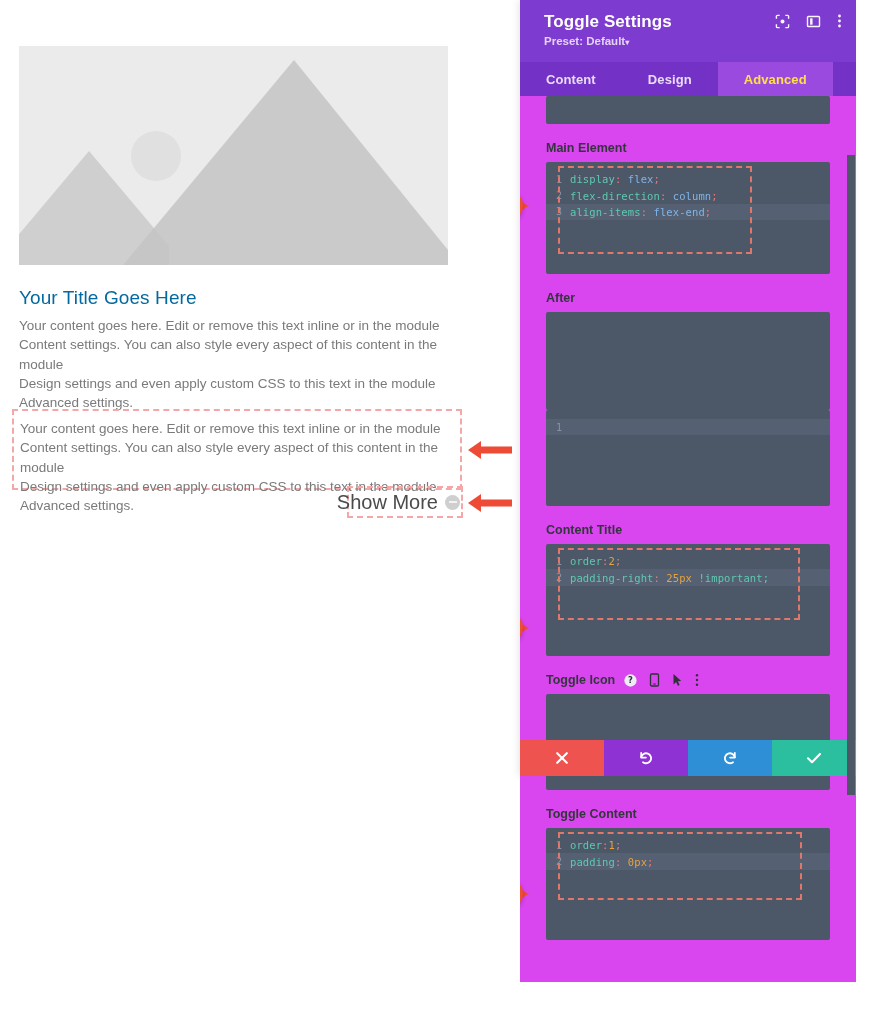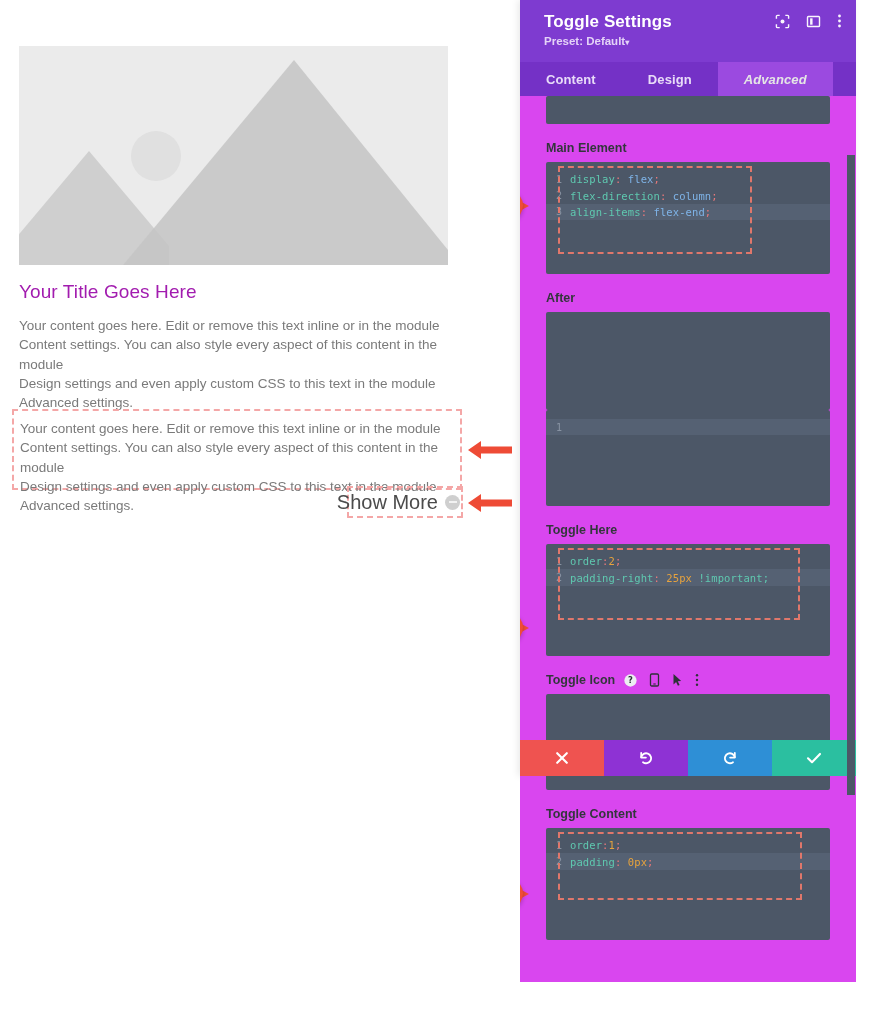--- a/index.html
+++ b/index.html
@@ -19,22 +19,22 @@
   }
   .img-placeholder {
     position: absolute; left: 19px; top: 46px;
     width: 429px; height: 219px;
     background: #ebebeb;
     overflow: hidden;
   }
   .img-placeholder svg { display: block; width: 100%; height: 100%; }
 
   .module-title {
-    position: absolute; left: 19px; top: 281px;
-    font-size: 19px; color: #a21caf; font-weight: 400;
+    position: absolute; left: 19px; top: 287px;
+    font-size: 19px; color: #0369a1; font-weight: 400;
     letter-spacing: .1px;
   }
   .body-text {
     font-size: 13.5px; line-height: 19.3px; color: #7a7a7a;
   }
   .toggle-content-open {
     position: absolute; left: 19px; top: 316px; width: 430px;
   }
 
   
@@ -103,21 +103,21 @@
 
   .tabs {
     height: 34px; background: #7431c6; display: flex;
   }
   .tab {
     flex: 0 0 auto; padding: 0 26px;
     display: flex; align-items: center; justify-content: center;
     font-size: 13px; color: #e8dcf8; font-weight: 700; cursor: pointer;
     letter-spacing: .1px;
   }
-  .tab.active { background: #9b4ae0; color: #e5e5e5; font-style: italic; }
+  .tab.active { background: #9b4ae0; color: #fde047; }
 
   .panel-body {
     position: absolute; left: 0; top: 96px;
     width: 336px; height: 886px;
     background: #d946ef; overflow: hidden;
   }
   .panel-scroll { padding: 0 26px; position: relative; }
 
   .field { margin-bottom: 0; }
   .field-label {
@@ -348,21 +348,21 @@
             <div class="ed-pad">
               <div class="code-line active">
                 <span class="ln">1</span>
                 <span class="code-txt"></span>
               </div>
             </div>
           </div>
         </div>
 
         <div class="field">
-          <div class="field-label">Toggle Here</div>
+          <div class="field-label">Content Title</div>
           <div class="editor ed-h-title">
             <div class="ed-pad">
               <div class="code-line">
                 <span class="ln">1</span>
                 <span class="code-txt"><span class="tok-prop">order</span><span class="tok-punc">:</span><span class="tok-num">2</span><span class="tok-punc">;</span></span>
               </div>
               <div class="code-line active">
                 <span class="ln">2</span>
                 <span class="code-txt"><span class="tok-prop">padding-right</span><span class="tok-punc">: </span><span class="tok-num">25px</span><span class="tok-imp"> !important;</span></span>
               </div>

